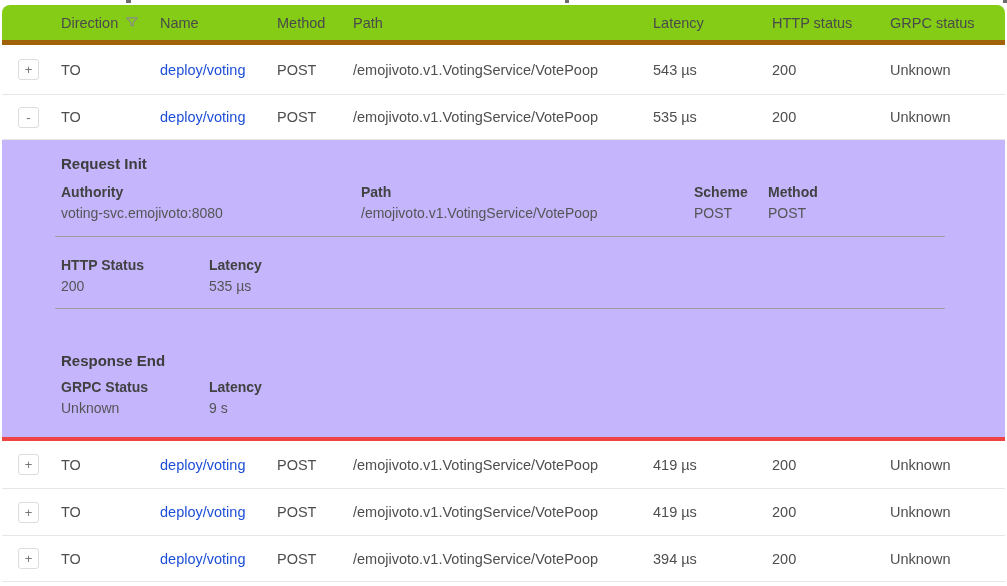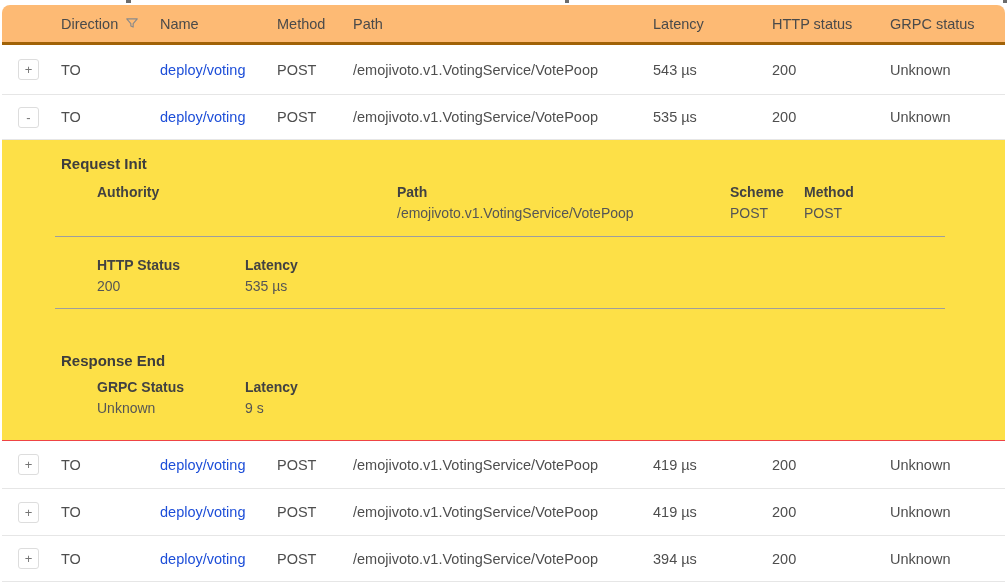--- a/index.html
+++ b/index.html
@@ -7,45 +7,45 @@
     font-family:"Liberation Sans","DejaVu Sans",sans-serif; }
   .frag { position:absolute; height:3px; background:#6b6b6b; top:0; }
 
   .card { position:absolute; left:2px; top:5px; width:1003px;
     border-radius:8px 8px 0 0; overflow:hidden; background:#fff; }
 
   .grid-row { display:grid;
     grid-template-columns:59px 99px 117px 76px 300px 119px 118px 1fr;
     align-items:center; }
 
-  .thead { background:#fdba74; height:40px; border-bottom:3px solid #a16207;
+  .thead { background:#84cc16; height:40px; border-bottom:5px solid #a16207;
     color:#4a4a4a; font-size:14.5px; font-weight:500; }
   .th { display:flex; align-items:center; gap:7px; }
 
   .trow { height:50px; border-bottom:1px solid #e6e6e6; background:#fff;
     color:#4e4e4e; font-size:14.5px; }
   .trow.compact { height:45px; }
   .trow.h48 { height:48px; }
   .trow.h47 { height:47px; }
   .trow.h46 { height:46px; }
 
   .expand-btn { width:21px; height:21px; margin-left:16px; background:#fff;
     border:1px solid #ddd; border-radius:3px; color:#757575; font-size:13px;
     line-height:19px; text-align:center; cursor:pointer;
     font-family:"Liberation Sans",sans-serif; }
 
   a.svc-link { color:#1d4ed8; text-decoration:none; cursor:pointer; }
 
   .filter-icon { display:inline-block; cursor:pointer; margin-top:2px; }
 
-  .detail-panel { background:#fde047; border-bottom:1px solid #ef4444;
+  .detail-panel { background:#c4b5fd; border-bottom:4px solid #ef4444;
     height:301px; }
   .section { padding-left:59px; }
   .sec-title { font-size:15px; font-weight:700; color:#3d3d3d; }
-  .fields { display:flex;margin-left:36px; }
+  .fields { display:flex; }
   .field { display:flex; flex-direction:column; gap:3px; }
   .f-label { font-size:14px; font-weight:700; color:#424242; line-height:18px; }
   .f-value { font-size:14px; color:#555; line-height:18px; }
   .panel-divider { height:1px; background:#9e9e9e; width:890px; margin-left:53px; }
 
   .w300{width:300px;} .w333{width:333px;} .w74{width:74px;} .w77{width:77px;}
   .w148{width:148px;} .w152{width:152px;}
 
   .s1{padding-top:15px;} .s1 .sec-title{margin-bottom:11px;}
   .s1 .fields{margin-bottom:14px;}
@@ -102,20 +102,21 @@
     <div>Unknown</div>
   </div>
 
   <div class="detail-panel">
 
     <div class="section s1">
       <div class="sec-title">Request Init</div>
       <div class="fields">
         <div class="field w300">
           <span class="f-label">Authority</span>
+          <span class="f-value">voting-svc.emojivoto:8080</span>
         </div>
         <div class="field w333">
           <span class="f-label">Path</span>
           <span class="f-value">/emojivoto.v1.VotingService/VotePoop</span>
         </div>
         <div class="field w74">
           <span class="f-label">Scheme</span>
           <span class="f-value">POST</span>
         </div>
         <div class="field w77">

